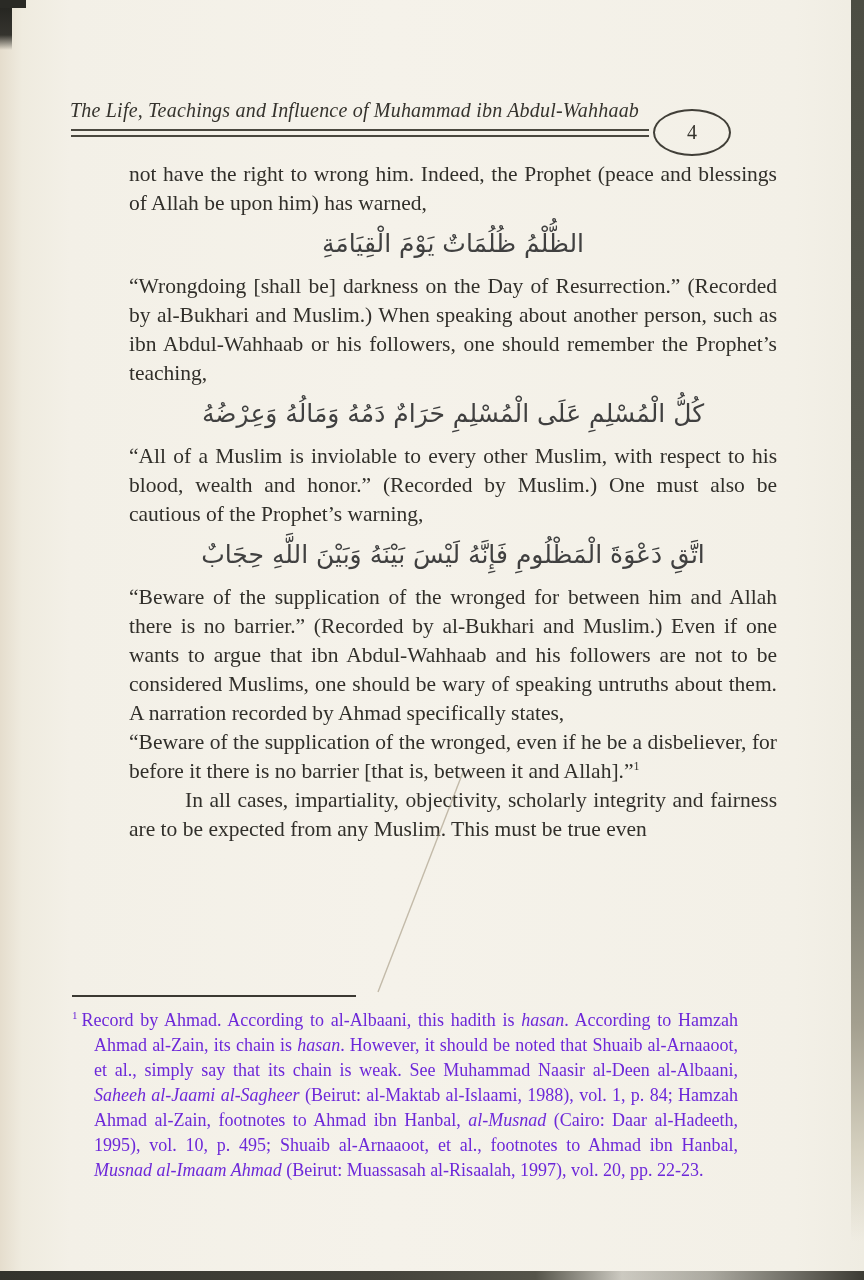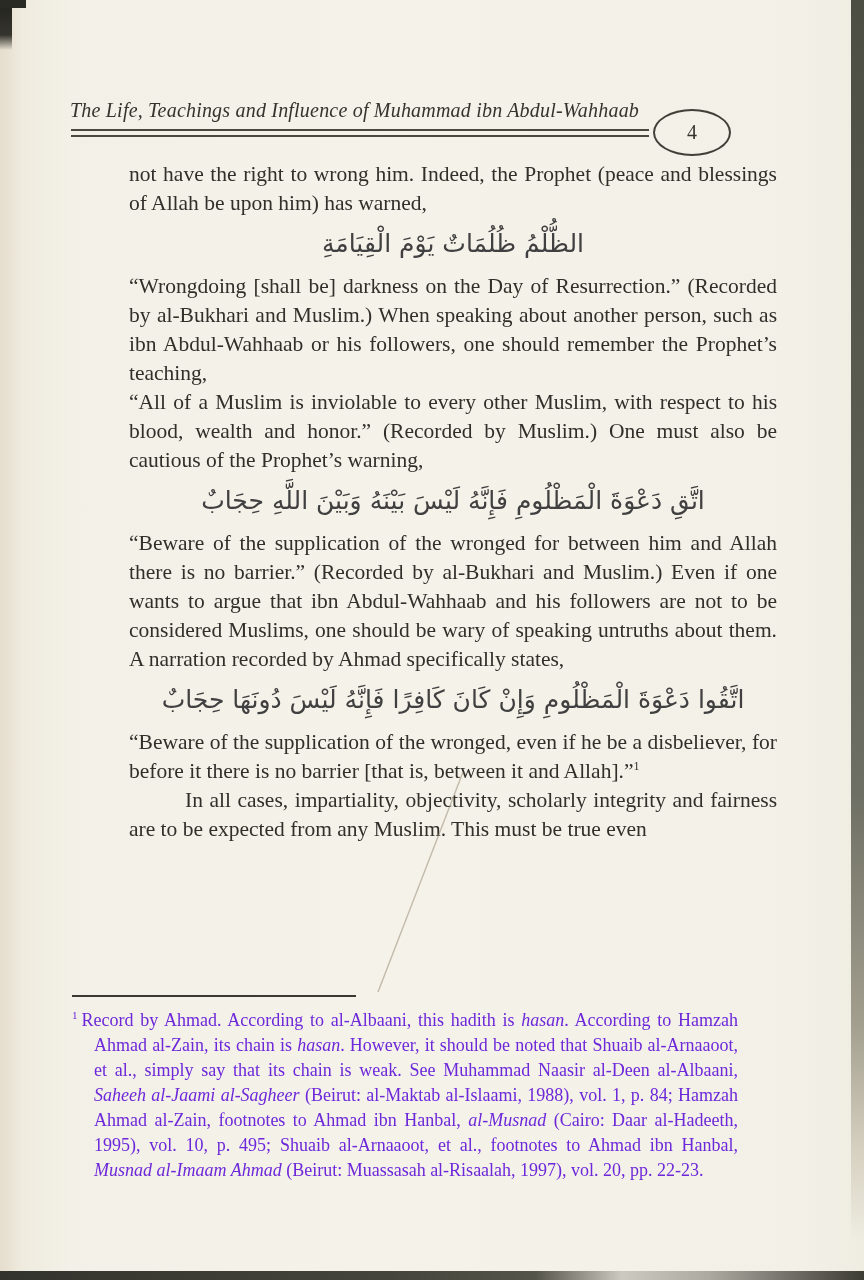--- a/index.html
+++ b/index.html
@@ -55,24 +55,24 @@
   <div class="running-title">The Life, Teachings and Influence of Muhammad ibn Abdul-Wahhaab</div>
   <div class="header-rule"></div>
   <div class="page-number-oval">
     <span>4</span>
   </div>
 
   <main class="content">
     <p class="para">not have the right to wrong him. Indeed, the Prophet (peace and blessings of Allah be upon him) has warned,</p>
     <div class="arabic">الظُّلْمُ ظُلُمَاتٌ يَوْمَ الْقِيَامَةِ</div>
     <p class="para">“Wrongdoing [shall be] darkness on the Day of Resurrection.” (Recorded by al-Bukhari and Muslim.) When speaking about another person, such as ibn Abdul-Wahhaab or his followers, one should remember the Prophet’s teaching,</p>
+    <div class="arabic">كُلُّ الْمُسْلِمِ عَلَى الْمُسْلِمِ حَرَامٌ دَمُهُ وَمَالُهُ وَعِرْضُهُ</div>
     <p class="para">“All of a Muslim is inviolable to every other Muslim, with respect to his blood, wealth and honor.” (Recorded by Muslim.) One must also be cautious of the Prophet’s warning,</p>
     <div class="arabic">اتَّقِ دَعْوَةَ الْمَظْلُومِ فَإِنَّهُ لَيْسَ بَيْنَهُ وَبَيْنَ اللَّهِ حِجَابٌ</div>
     <p class="para">“Beware of the supplication of the wronged for between him and Allah there is no barrier.” (Recorded by al-Bukhari and Muslim.) Even if one wants to argue that ibn Abdul-Wahhaab and his followers are not to be considered Muslims, one should be wary of speaking untruths about them. A narration recorded by Ahmad specifically states,</p>
-    <div class="arabic">اتَّقُوا دَعْوَةَ الْمَظْلُومِ وَإِنْ كَانَ كَافِرًا فَإِنَّهُ لَيْسَ دُونَهَا حِجَابٌ</div>
     <p class="para"><span>“Beware of the supplication of the wronged, even if he be a disbeliever, for before it there is no barrier [that is, between it and Allah].”</span><sup>1</sup></p>
     <p class="para indent">In all cases, impartiality, objectivity, scholarly integrity and fairness are to be expected from any Muslim. This must be true even</p>
   </main>
 
   <div class="footnote-area">
     <div class="footnote-rule"></div>
     <p class="footnote"><sup>1</sup><span><span>Record by Ahmad. According to al-Albaani, this hadith is </span><i>hasan</i><span>. According to Hamzah Ahmad al-Zain, its chain is </span><i>hasan</i><span>. However, it should be noted that Shuaib al-Arnaaoot, et al., simply say that its chain is weak. See Muhammad Naasir al-Deen al-Albaani, </span><i>Saheeh al-Jaami al-Sagheer</i><span> (Beirut: al-Maktab al-Islaami, 1988), vol. 1, p. 84;  Hamzah Ahmad al-Zain, footnotes to Ahmad ibn Hanbal, </span><i>al-Musnad</i><span> (Cairo: Daar al-Hadeeth, 1995), vol. 10, p. 495; Shuaib al-Arnaaoot, et al., footnotes to Ahmad ibn Hanbal, </span><i>Musnad al-Imaam Ahmad</i><span> (Beirut: Muassasah al-Risaalah, 1997), vol. 20, pp. 22-23.</span></span></p>
   </div>
 
   <svg class="scratch-svg" width="864" height="1280">

